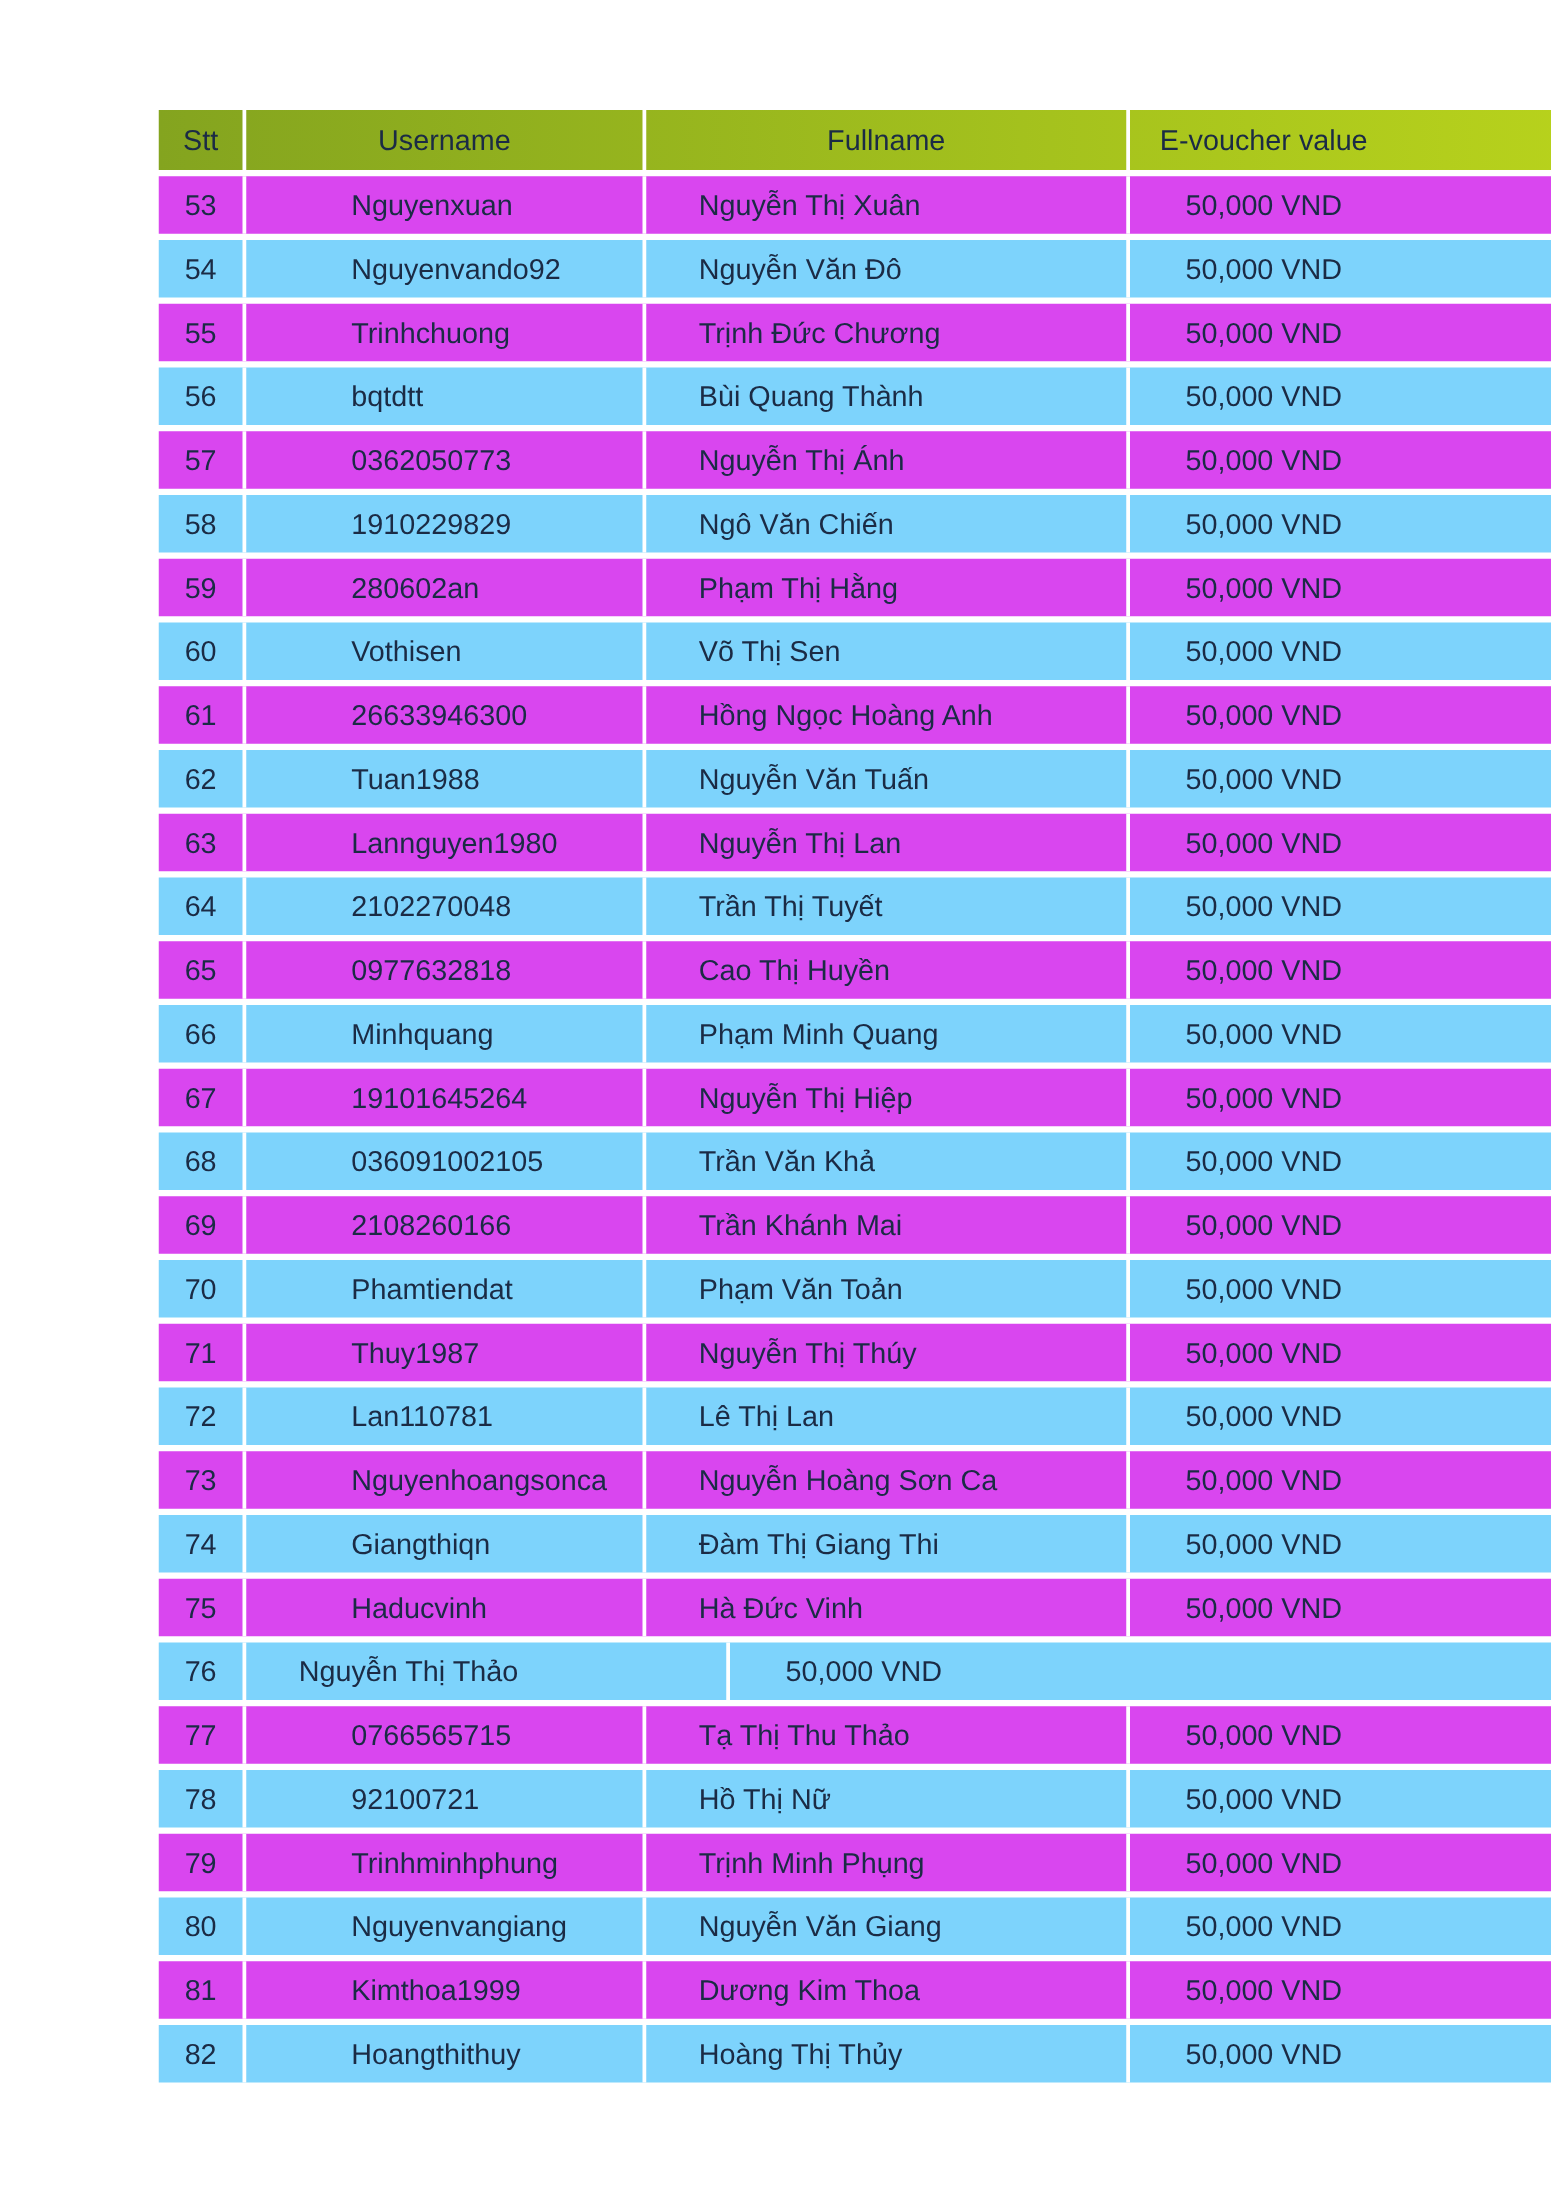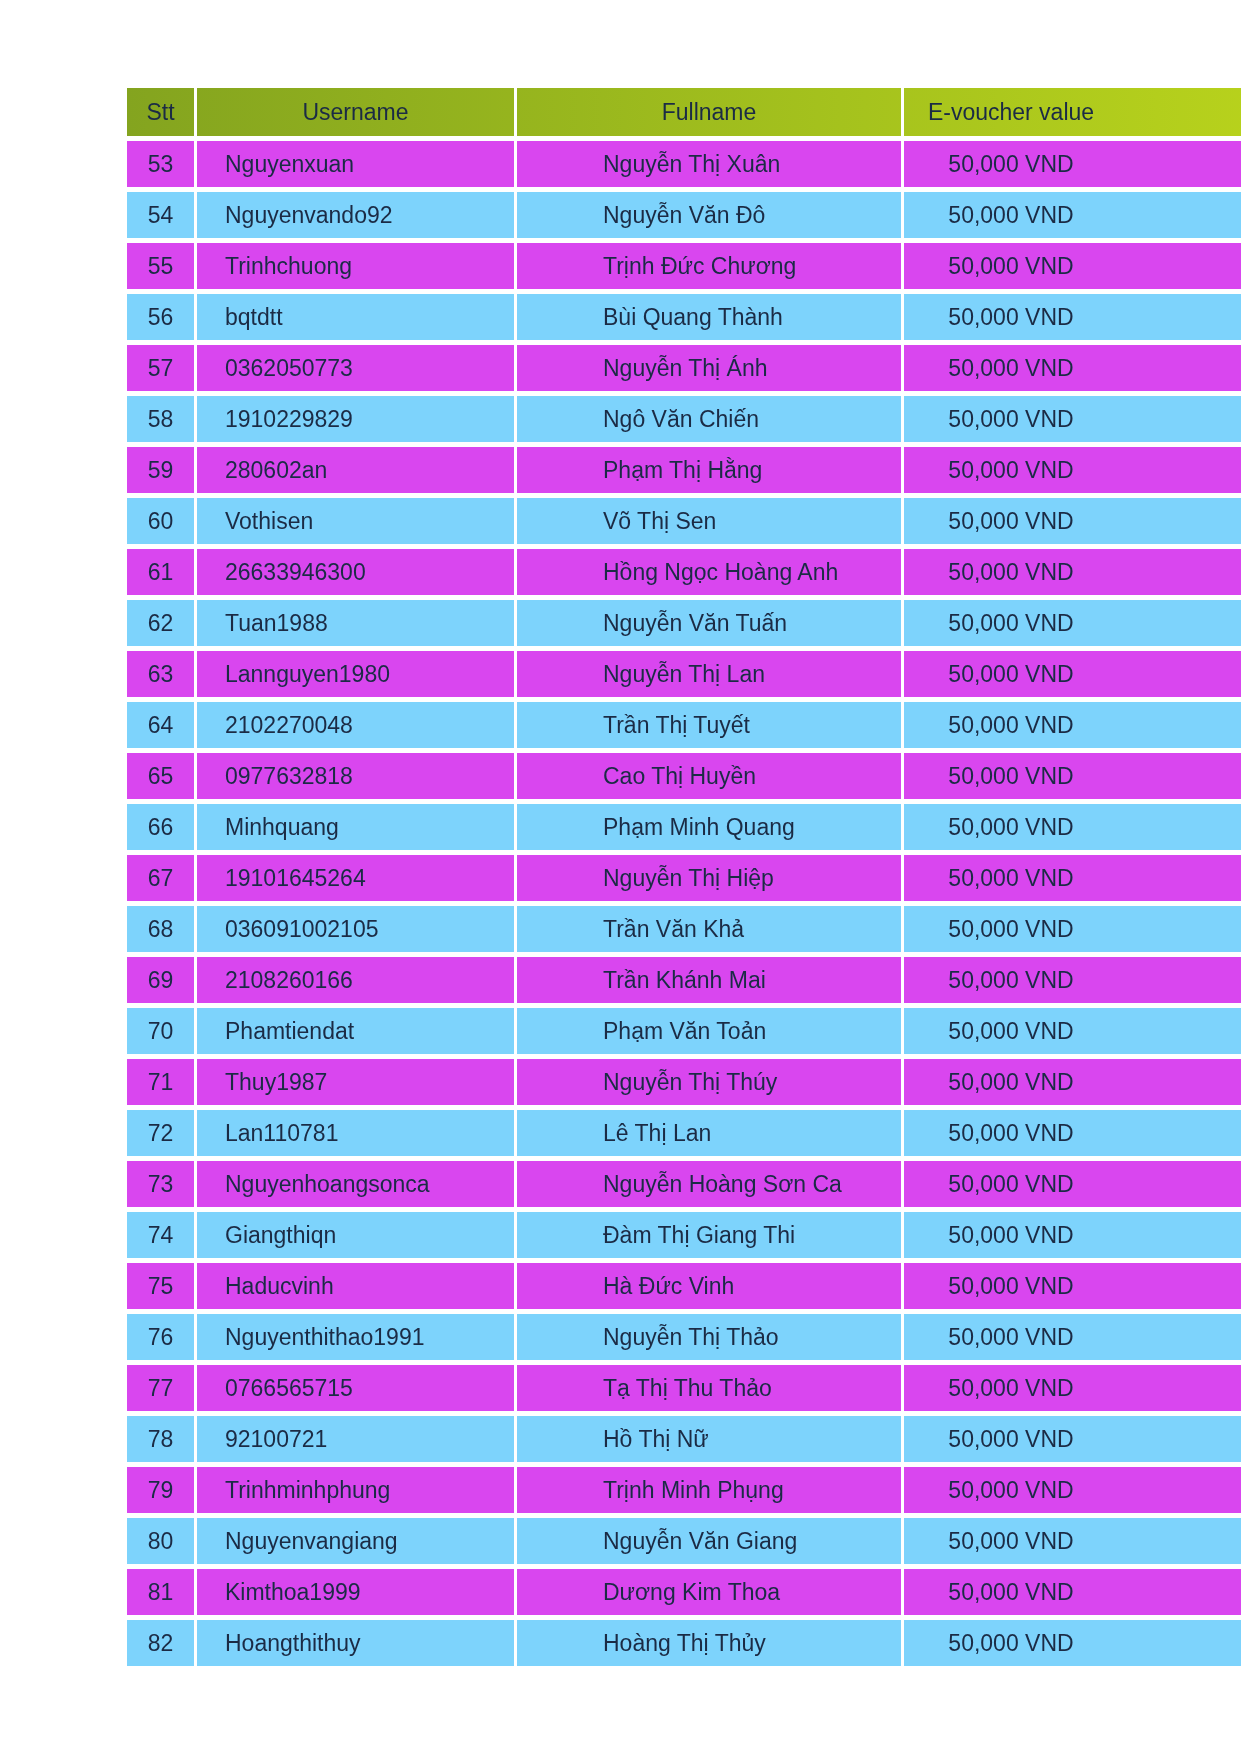--- a/index.html
+++ b/index.html
@@ -39,22 +39,22 @@
     box-sizing: border-box;
     display: flex;
     align-items: center;
     overflow: hidden;
     white-space: nowrap;
   }
   .cell:not(:last-child) {
     border-right: 3px solid #ffffff;
   }
   .c-stt  { width: 70px;  justify-content: center; }
-  .c-user { width: 320px; padding-left: 28px; }
-  .c-full { width: 387px; padding-left: 86px; }
+  .c-user { width: 320px; padding-left: 84px; }
+  .c-full { width: 387px; padding-left: 42px; }
   .c-val  { width: 214px; justify-content: center; }
   .row.header .cell { justify-content: center; padding-left: 0; }
 </style>
 </head>
 <body>
 
 <div class="table">
   <div class="row header">
     <div class="cell c-stt">Stt</div>
     <div class="cell c-user">Username</div>
@@ -195,21 +195,20 @@
         <div class="cell c-val">50,000 VND</div>
       </div>
       <div class="row body green">
         <div class="cell c-stt">75</div>
         <div class="cell c-user">Haducvinh</div>
         <div class="cell c-full">Hà Đức Vinh</div>
         <div class="cell c-val">50,000 VND</div>
       </div>
       <div class="row body gray">
         <div class="cell c-stt">76</div>
-        <div class="cell c-user">Nguyenthithao1991</div>
         <div class="cell c-full">Nguyễn Thị Thảo</div>
         <div class="cell c-val">50,000 VND</div>
       </div>
       <div class="row body green">
         <div class="cell c-stt">77</div>
         <div class="cell c-user">0766565715</div>
         <div class="cell c-full">Tạ Thị Thu Thảo</div>
         <div class="cell c-val">50,000 VND</div>
       </div>
       <div class="row body gray">

